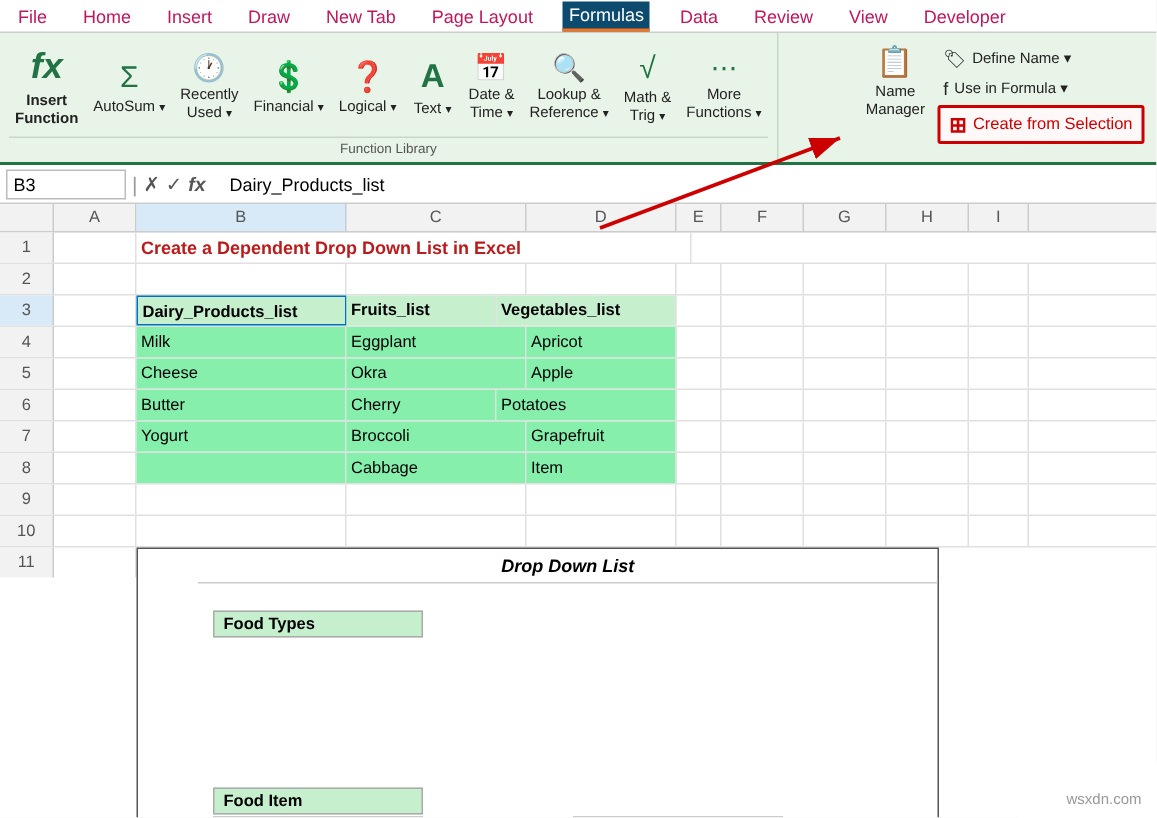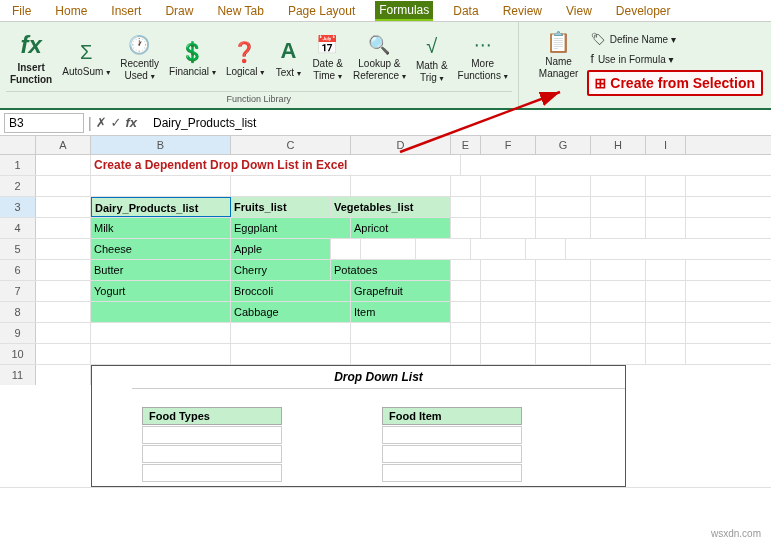--- a/index.html
+++ b/index.html
@@ -10,28 +10,28 @@
       background: #fff;
       display: flex;
       align-items: center;
       height: 22px;
       border-bottom: 1px solid #ccc;
       padding: 0 8px;
       gap: 16px;
     }
     .menu-item {
       font-size: 12px;
-      color: #a16207;
+      color: #be185d;
       cursor: pointer;
       padding: 2px 4px;
     }
     .menu-item.active {
       color: #fff;
-      background: #4d7c0f;
-      border-bottom: 2px solid #84cc16;
+      background: #0c4a6e;
+      border-bottom: 2px solid #f97316;
     }
 
     
     .ribbon {
       background: #e8f4e8;
       border-bottom: 2px solid #217346;
       height: 88px;
       display: flex;
       flex-direction: column;
     }
@@ -336,21 +336,21 @@
                 <span class="icon">🏷</span>
                 <span>Define Name ▾</span>
               </div>
               <div class="defined-name-btn">
                 <span class="icon">f</span>
                 <span>Use in Formula ▾</span>
               </div>
 
               <div class="create-from-sel" style="border:2.5px solid #cc0000; background:#fff8f8; padding:3px 6px; border-radius:2px; display:flex; align-items:center; gap:4px;">
                 <span style="font-size:14px;">⊞</span>
-                <span style="font-size:14px; font-weight:bold; color:#cc0000;">Create from Selection</span>
+                <span style="font-size:11px; font-weight:normal; color:#cc0000;">Create from Selection</span>
               </div>
             </div>
           </div>
         </div>
       </div>
     </div>
 
     <svg class="red-arrow-svg" style="position:absolute; top:60px; left:390px; width:200px; height:80px;" viewBox="0 0 200 80">
       <defs>
         <marker id="arrowhead" markerWidth="8" markerHeight="6" refX="8" refY="3" orient="auto">
@@ -432,20 +432,21 @@
         <div class="cell col-f"></div>
         <div class="cell col-g"></div>
         <div class="cell col-h"></div>
         <div class="cell col-i"></div>
       </div>
 
       <div class="sheet-row">
         <div class="row-header">5</div>
         <div class="cell col-a"></div>
         <div class="cell col-b cell-data">Cheese</div>
+        <div class="cell col-c cell-data">Okra</div>
         <div class="cell col-d cell-data">Apple</div>
         <div class="cell col-e"></div>
         <div class="cell col-f"></div>
         <div class="cell col-g"></div>
         <div class="cell col-h"></div>
         <div class="cell col-i"></div>
       </div>
 
       <div class="sheet-row">
         <div class="row-header">6</div>
@@ -514,21 +515,21 @@
 
       <div class="sheet-row">
         <div class="row-header">11</div>
         <div class="cell col-a"></div>
 
         <div style="border: 1.5px solid #555; display:inline-block; width:535px;padding-left:40px;">
           <div class="dropdown-title">Drop Down List</div>
 
           <div style="height:18px;"></div>
 
-          <div style="display:flex; gap:100px; padding: 0 10px;">
+          <div style="display:flex; gap:100px; padding: 0 10px; flex-direction: column;">
             <div>
               <div style="background:#c6efce; font-weight:bold; font-size:11px; padding:2px 6px; width:140px; border:1px solid #aaa;">Food Types</div>
             </div>
             <div>
               <div style="background:#c6efce; font-weight:bold; font-size:11px; padding:2px 6px; width:140px; border:1px solid #aaa;">Food Item</div>
             </div>
           </div>
 
           <div style="display:flex; gap:100px; padding: 0 10px; margin-top:1px;">
             <div style="border:1px solid #ccc; height:18px; width:140px;"></div>

